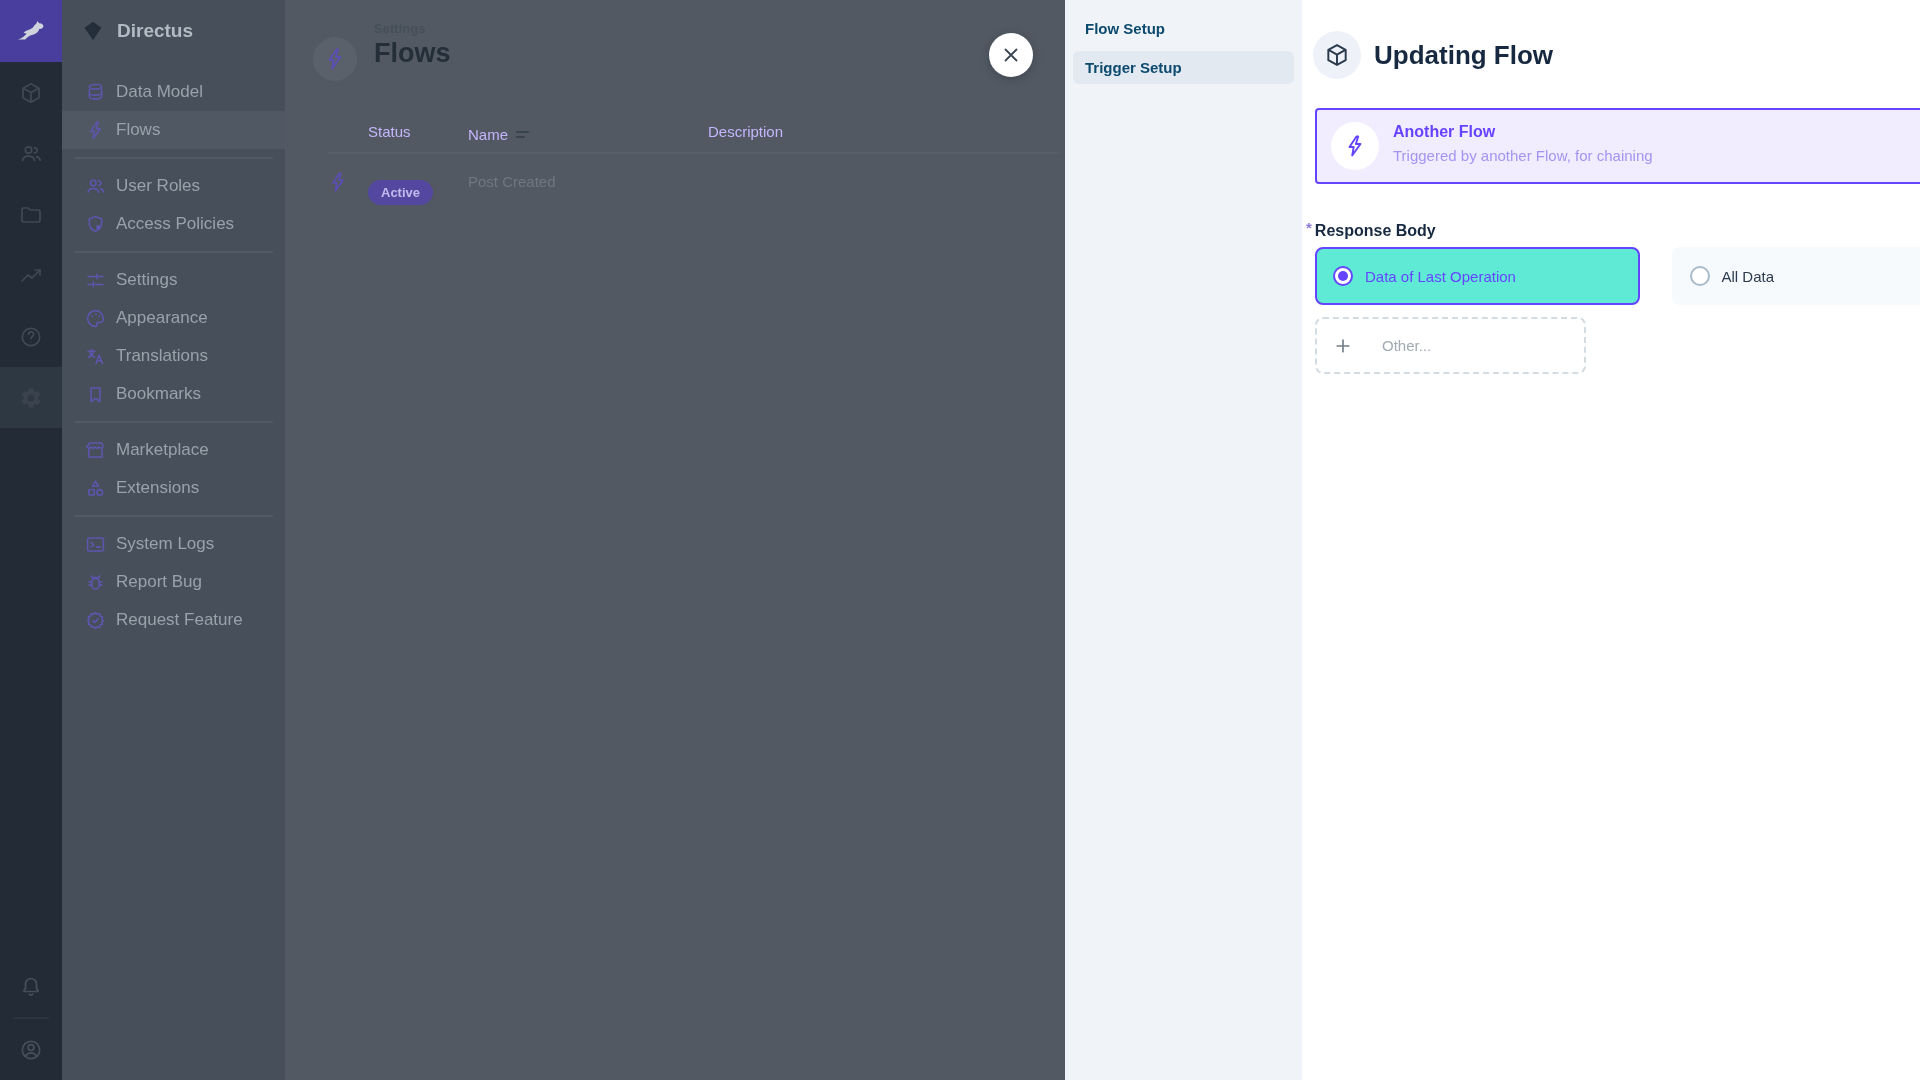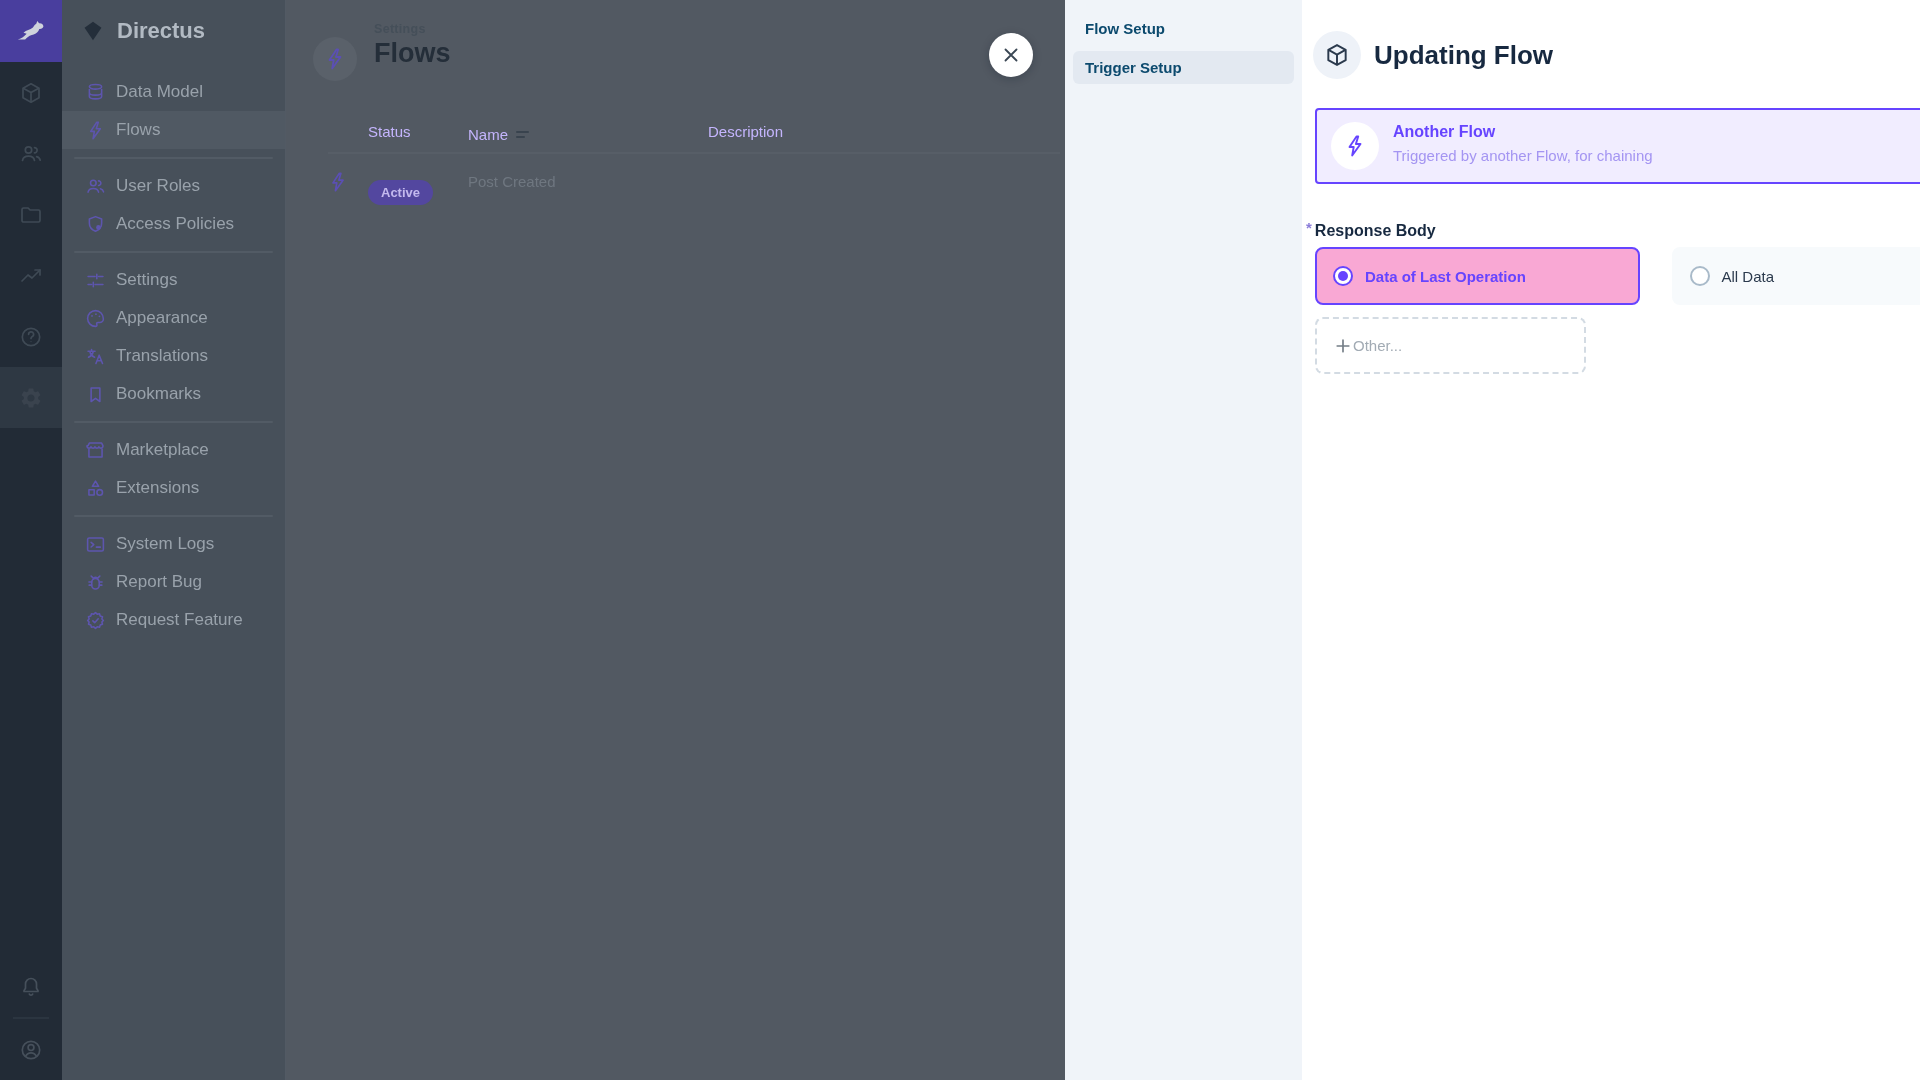--- a/index.html
+++ b/index.html
@@ -14,21 +14,21 @@
   
   .module-bar{position:absolute;left:0;top:0;width:62px;height:1080px;background:#222b36;z-index:1;}
   .logo-tile{width:62px;height:62px;background:#493e9e;display:flex;align-items:center;justify-content:center;}
   .module-btn{width:62px;height:61px;display:flex;align-items:center;justify-content:center;color:#3f4a55;}
   .module-btn.active{background:#2e3843;color:#3a434e;}
   .module-bottom{position:absolute;left:0;bottom:0;width:62px;}
   .module-bottom .module-btn{color:#46505b;}
   .mb-divider{height:2px;background:#2b3540;margin:0 13px;}
 
   .nav-sidebar{position:absolute;left:62px;top:0;width:223px;height:1080px;background:#47505a;z-index:1;border-right:1px solid #525a64;}
-  .project-header{height:62px;display:flex;align-items:center;padding-left:18px;gap:11px;color:#b2bac3;font-size:22px;font-weight:700;}
+  .project-header{height:62px;display:flex;align-items:center;padding-left:18px;gap:11px;color:#b2bac3;font-size:19px;font-weight:700;}
   .project-header .picon{color:#242e3a}
   .nav-list{padding-top:11px;}
   .nav-item{height:38px;display:flex;align-items:center;padding-left:23px;gap:10px;color:#99a2ab;font-size:17px;font-weight:500;}
   .nav-item .nicon{color:#5d55ae;flex:0 0 auto;}
   .nav-item.active{background:#505963;}
   .nav-divider{height:2px;background:#525b65;margin:8px 12px;border-radius:2px;}
 
   .content{position:absolute;left:286px;top:0;right:0;height:1080px;background:#525962;z-index:1;}
   .content-header{position:absolute;left:0;top:0;height:100px;width:100%;}
   .title-icon-circle{position:absolute;left:27px;top:37px;width:44px;height:44px;border-radius:50%;background:#5a616a;display:flex;align-items:center;justify-content:center;color:#5b4fb4;}
@@ -72,27 +72,27 @@
   .tc-sub{position:absolute;left:76px;top:37px;font-size:15px;font-weight:500;color:#a495f2;}
   .tc-cancel{position:absolute;right:14px;top:24px;color:#6644ff;}
 
   .rb-label-row{position:absolute;left:4px;top:222px;display:flex;align-items:flex-start;}
   .rb-required{color:#8a7cd9;font-size:15px;font-weight:700;line-height:10px;margin-right:3px;margin-top:1px;}
   .rb-label{font-size:16px;font-weight:700;color:#172940;}
 
   .rb-options{position:absolute;left:13px;right:32px;top:247px;display:grid;grid-template-columns:1fr 1fr;gap:32px;}
   .opt-card{height:58px;box-sizing:border-box;border-radius:8px;display:flex;align-items:center;padding-left:16px;gap:12px;
     background:#f7fafc;border:2px solid #f7fafc;font-size:15px;font-weight:500;color:#2b3a4d;}
-  .opt-card.selected{background:#f9a8d4;border-color:#6644ff;color:#6644ff;font-weight:700;}
+  .opt-card.selected{background:#5eead4;border-color:#6644ff;color:#6644ff;font-weight:400;}
   .radio{width:20px;height:20px;border-radius:50%;box-sizing:border-box;border:2px solid #a9bac9;background:#fff;position:relative;flex:0 0 auto;}
   .opt-card.selected .radio{border-color:#6644ff;}
   .opt-card.selected .radio::after{content:"";position:absolute;left:3px;top:3px;width:10px;height:10px;border-radius:50%;background:#6644ff;}
 
   .other-btn{position:absolute;left:13px;top:317px;width:271px;height:57px;box-sizing:border-box;border:2px dashed #d3dbe3;border-radius:8px;
-    display:flex;align-items:center;padding-left:16px;gap:0;font-size:15px;color:#a2abb4;}
+    display:flex;align-items:center;padding-left:16px;gap:29px;font-size:15px;color:#a2abb4;}
   .other-btn .plus{color:#737d86;}
 </style>
 </head>
 <body>
 
 <aside class="module-bar">
   <div class="logo-tile">
     <span>
       <svg width="36" height="36" viewBox="0 0 24 24">
           <path fill="#cfd3dc" d="M3.2 17.6c2.7-.4 4.3-2.1 5.9-3.7l-2.1-.8c1.9-1.8 4.4-2 6.3-3.5.9-.8 1.1-2 2.2-2.4l.7-1.9 1.2 1.5c1.6-.2 2.6.7 2.9 2-.3 1.3-1.5 2-2.8 1.8-.6 2.4-2.8 3.5-5 4-1.9.5-3.4 1.9-4.4 3h-5z"></path>

